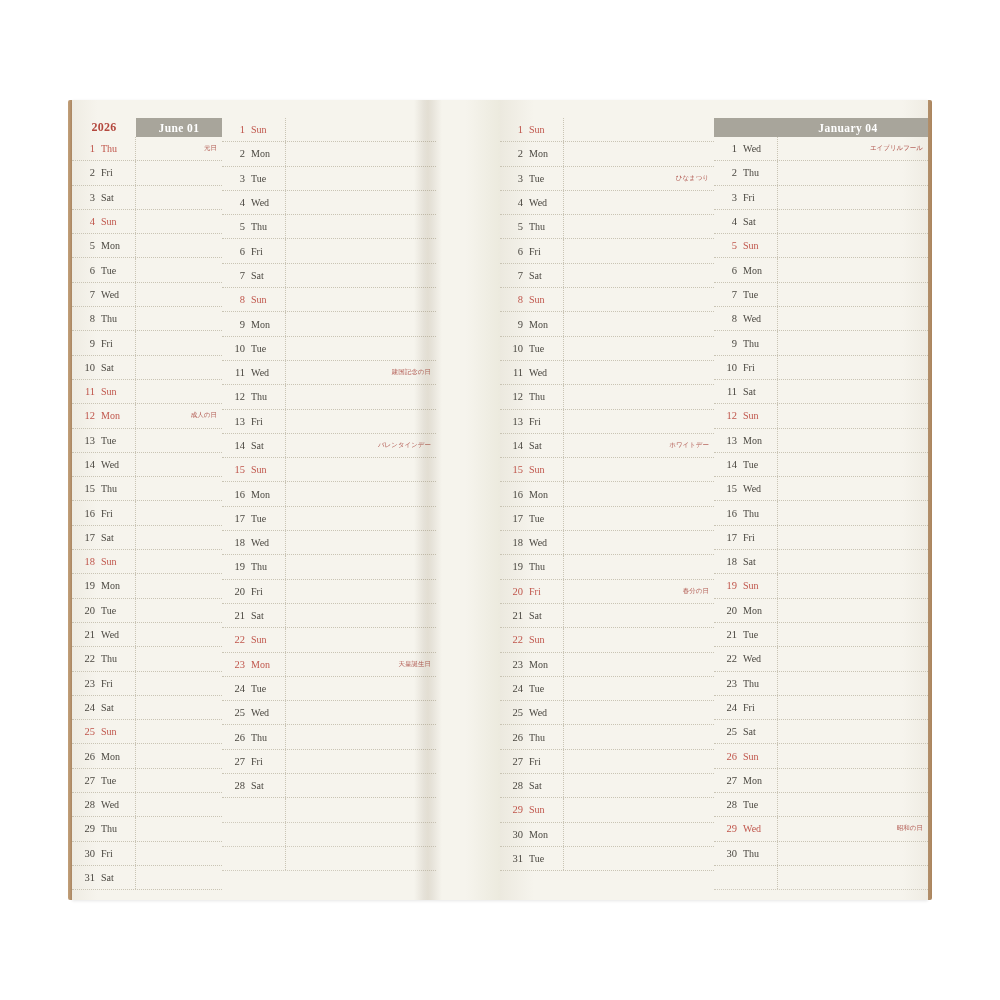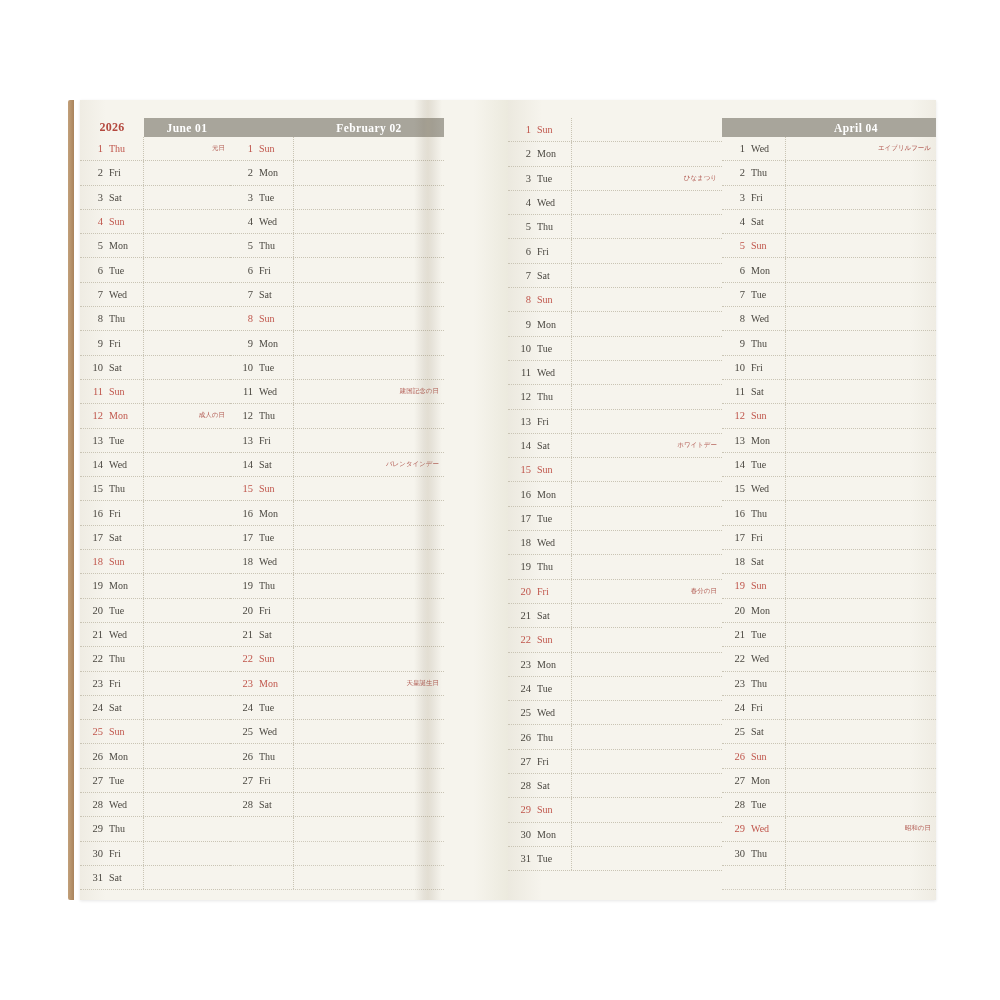--- a/index.html
+++ b/index.html
@@ -17,21 +17,21 @@
   #page {
     position: relative;
     width: 1000px;
     height: 1000px;
     background: #ffffff;
   }
 
   
   .spread {
     position: absolute;
-    left: 80px;
+    left: 72px;
     top: 100px;
     width: 856px;
     height: 800px;
     background: #f3f1e9;
     box-shadow: 0 1px 3px rgba(0,0,0,0.10);
     display: flex;
     align-items: center;
   }
 
   
@@ -419,26 +419,20 @@
                 <div class="daycol" style="width: 64px;">
                   <span class="num">31</span>
                   <span class="wd">Sat</span>
                 </div>
                 <div class="notecol"></div>
               </div>
             </div>
         </div>
 
         <div class="month w-feb">
-          <div class="hdr-row">
-            <div class="month-header blank" style="width:64px"></div>
-            <div class="month-header" style="flex:1">
-              <span class="title">February 02</span>
-            </div>
-          </div>
           <div class="days">
               <div class="day-row">
                 <div class="daycol sun" style="width: 64px;">
                   <span class="num">1</span>
                   <span class="wd">Sun</span>
                 </div>
                 <div class="notecol"></div>
               </div>
               <div class="day-row">
                 <div class="daycol" style="width: 64px;">
@@ -890,21 +884,21 @@
                 </div>
                 <div class="notecol"></div>
               </div>
             </div>
         </div>
 
         <div class="month w-apr">
           <div class="hdr-row">
             <div class="month-header blank" style="width:54px"></div>
             <div class="month-header" style="flex:1">
-              <span class="title">April 04</span>
+              <span class="title">January 04</span>
             </div>
           </div>
           <div class="days">
               <div class="day-row">
                 <div class="daycol" style="width: 64px;">
                   <span class="num">1</span>
                   <span class="wd">Wed</span>
                 </div>
                 <div class="notecol">
                   <span class="note">エイプリルフール</span>

